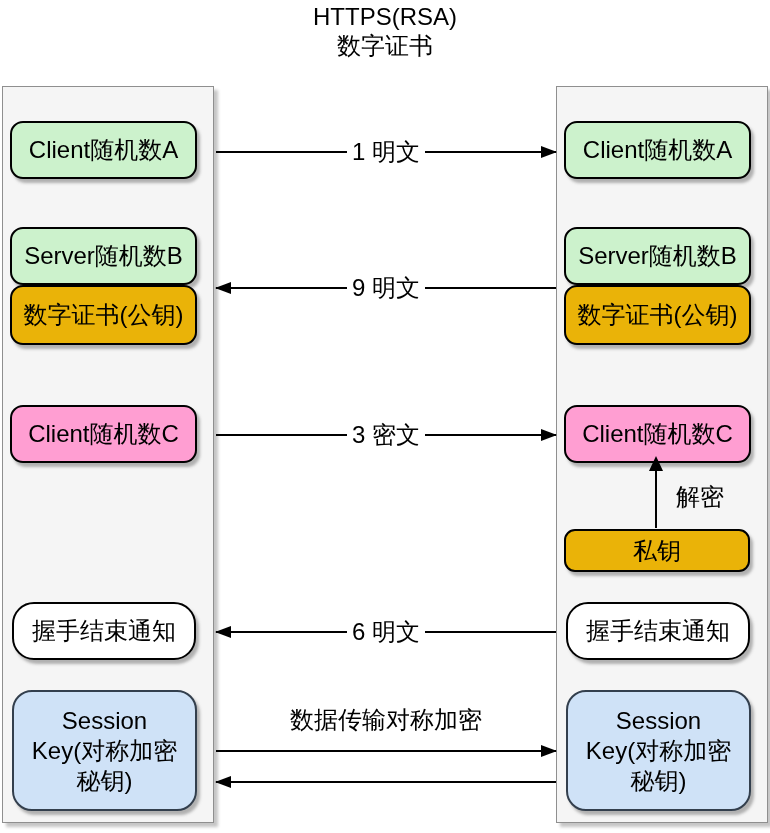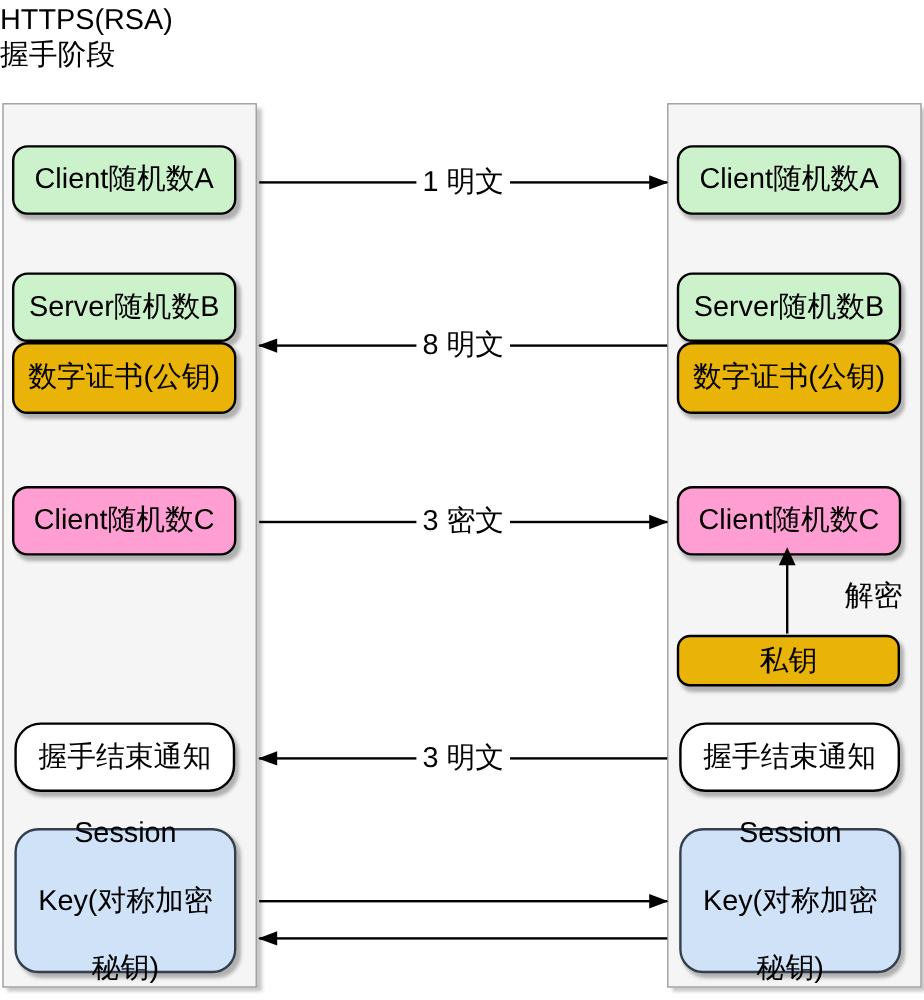--- a/index.html
+++ b/index.html
@@ -12,21 +12,21 @@
     width: 770px;
     height: 833px;
     background: #ffffff;
     overflow: hidden;
     color: #000;
   }
   
   .title {
     position: absolute;
     top: 2px; left: 0; width: 100%;
-    text-align: left;
+    text-align: center;
     font-size: 24px;
     line-height: 29px;
     color: #000;
   }
   
   .lane {
     position: absolute;
     top: 86px;
     width: 212px;
     height: 737px;
@@ -56,21 +56,20 @@
   .yellow { background: #eab308; }
   .pink   { background: #ff9ed2; }
   .white  { background: #ffffff; border-radius: 22px; }
   .blue   {
     background: #cfe2f7;
     border-color: #333f4d;
     border-radius: 20px;
     flex-direction: column;
     line-height: 30px;
     white-space: normal;
-    gap: 26px;
   }
   
   .l-random-a   { left: 10px;  top: 121px; width: 187px; height: 58px; }
   .l-random-b   { left: 10px;  top: 227px; width: 187px; height: 58px; }
   .l-cert       { left: 10px;  top: 285px; width: 187px; height: 60px; }
   .l-random-c   { left: 10px;  top: 405px; width: 187px; height: 58px; }
   .l-notice     { left: 12px;  top: 602px; width: 184px; height: 58px; }
   .l-session    { left: 12px;  top: 690px; width: 185px; height: 121px; }
   
   .r-random-a   { left: 564px; top: 121px; width: 187px; height: 58px; }
@@ -139,34 +138,34 @@
   .v-arrow .head-up {
     position: absolute;
     top: -14px; left: -6px;
     width: 0; height: 0;
     border-left: 7px solid transparent;
     border-right: 7px solid transparent;
     border-bottom: 15px solid #000;
   }
   .decrypt-label {
     position: absolute;
-    left: 704px; top: 483px;
+    left: 676px; top: 483px;
     font-size: 24px;
     line-height: 28px;
     white-space: nowrap;
   }
 </style>
 </head>
 <body>
 
 <div class="page">
 
   <div class="title">
     <div>HTTPS(RSA)</div>
-    <div>握手阶段</div>
+    <div>数字证书</div>
   </div>
 
   <div class="lane lane-left"></div>
   <div class="lane lane-right"></div>
 
   <div class="box green l-random-a">
     <span>Client随机数A</span>
   </div>
   <div class="box green l-random-b">
     <span>Server随机数B</span>
@@ -210,33 +209,34 @@
     <span>秘钥)</span>
   </div>
 
   <div class="msg msg1">
     <span class="head-right"></span>
     <span class="msg-label">1 明文</span>
   </div>
 
   <div class="msg msg2">
     <span class="head-left"></span>
-    <span class="msg-label">8 明文</span>
+    <span class="msg-label">9 明文</span>
   </div>
 
   <div class="msg msg3">
     <span class="head-right"></span>
     <span class="msg-label">3 密文</span>
   </div>
 
   <div class="msg msg4">
     <span class="head-left"></span>
-    <span class="msg-label">3 明文</span>
-  </div>
-
+    <span class="msg-label">6 明文</span>
+  </div>
+
+  <div class="data-transfer-label">数据传输对称加密</div>
 
   <div class="msg msg5">
     <span class="head-right"></span>
   </div>
 
   <div class="msg msg6">
     <span class="head-left"></span>
   </div>
 
   <div class="v-arrow">

